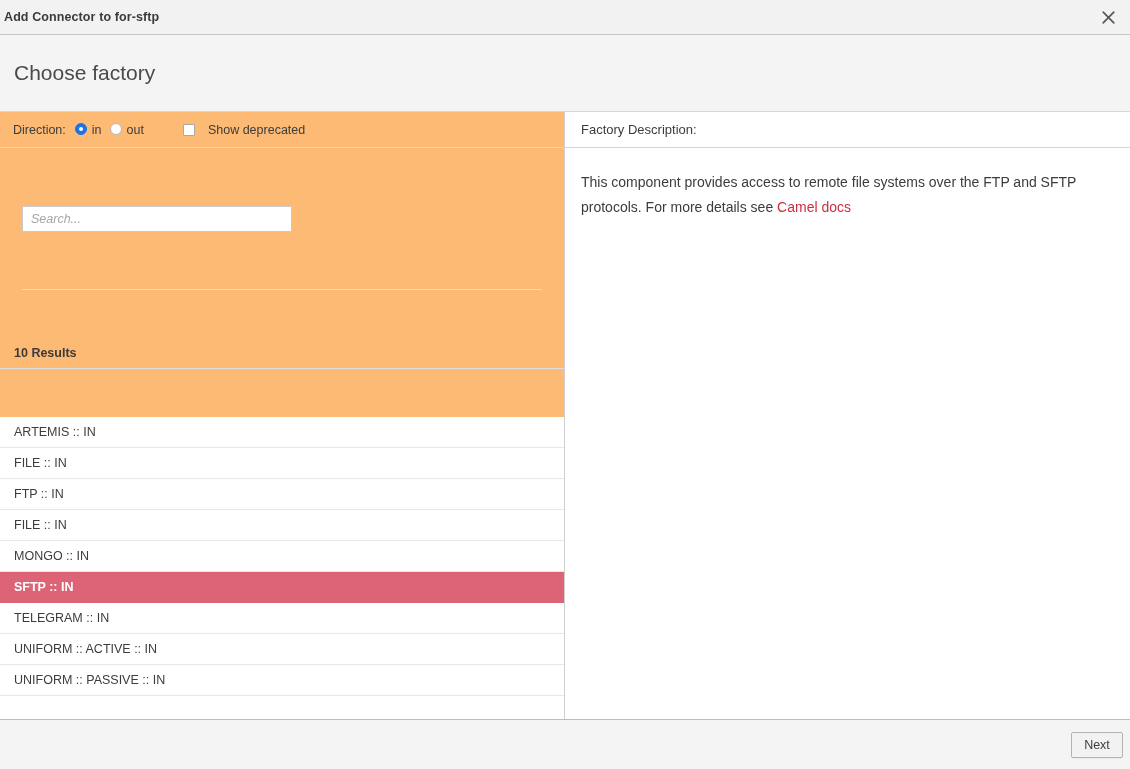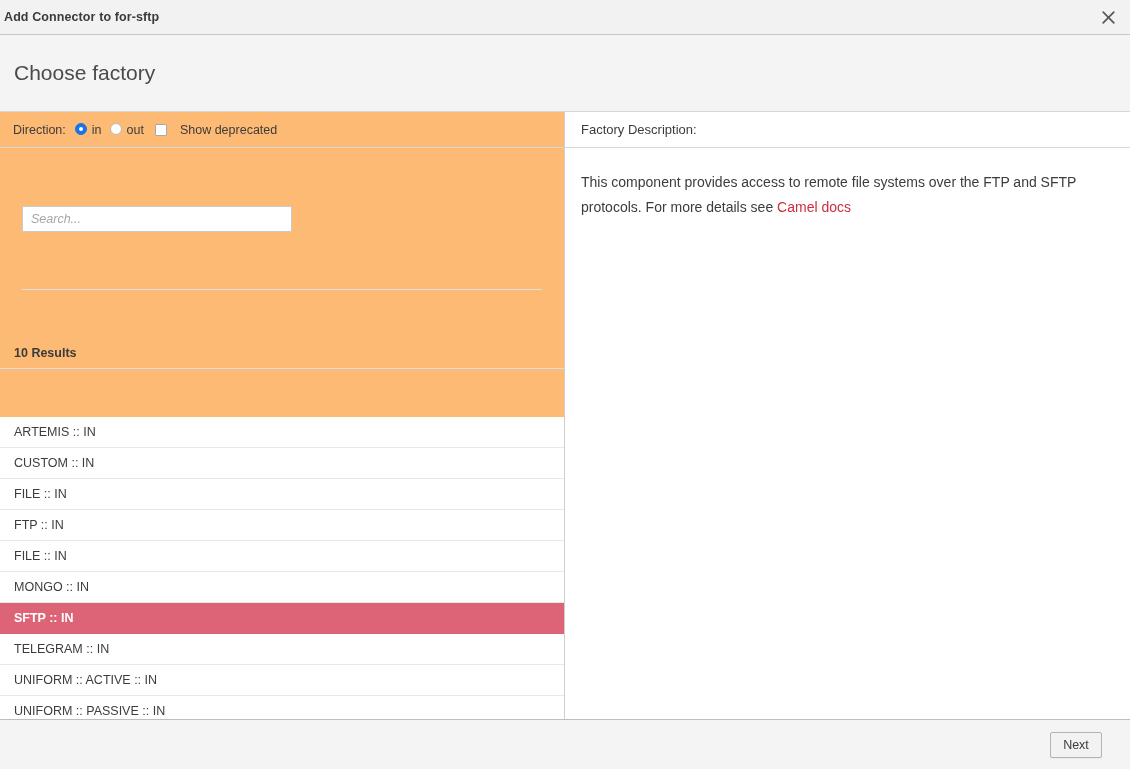--- a/index.html
+++ b/index.html
@@ -143,21 +143,21 @@
     width: 4px;
     height: 4px;
     border-radius: 50%;
     background: #ffffff;
   }
   .radio-label { font-size: 12.5px; color: #3c3c3c; }
 
   .check-item {
     display: flex;
     align-items: center;
-    margin-left: 3px;
+    margin-left: 31px;
     cursor: pointer;
   }
   .check-mark {
     width: 12px;
     height: 12px;
     box-sizing: border-box;
     border: 1px solid #a9a9a9;
     background: #ffffff;
     display: inline-block;
     margin-right: 13px;
@@ -257,21 +257,21 @@
 
   
   .footer {
     height: 50px;
     min-height: 50px;
     background: #f4f4f4;
     border-top: 1px solid #bdbdbd;
     display: flex;
     align-items: center;
     justify-content: flex-end;
-    padding-right: 28px;
+    padding-right: 7px;
     box-sizing: border-box;
   }
   .next-btn {
     min-width: 52px;
     height: 26px;
     background: #f2f2f2;
     border: 1px solid #b3b3b3;
     border-radius: 2px;
     font-family: "Liberation Sans", sans-serif;
     font-size: 12.5px;
@@ -328,23 +328,20 @@
       </div>
       <div class="search-divider"></div>
 
       <div class="results-count">10 Results</div>
 
       <div class="result-list">
           <div class="result-item">
             <span>ARTEMIS :: IN</span>
           </div>
           <div class="result-item">
-            <span>CUSTOM :: IN</span>
-          </div>
-          <div class="result-item">
             <span>FILE :: IN</span>
           </div>
           <div class="result-item">
             <span>FTP :: IN</span>
           </div>
           <div class="result-item">
             <span>FILE :: IN</span>
           </div>
           <div class="result-item">
             <span>MONGO :: IN</span>

